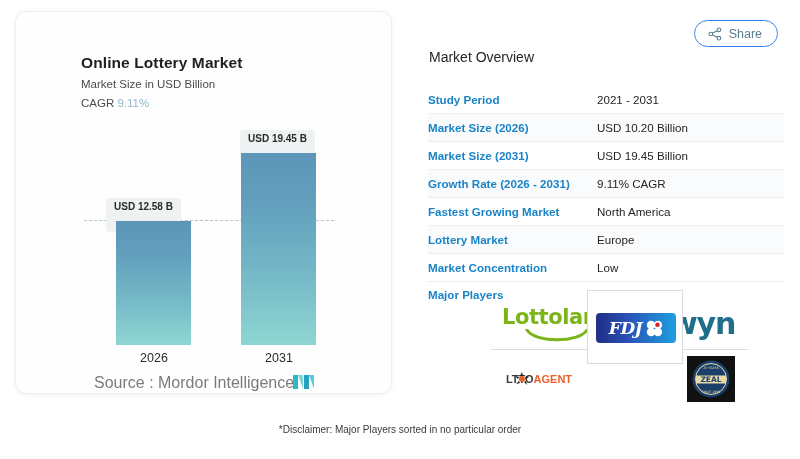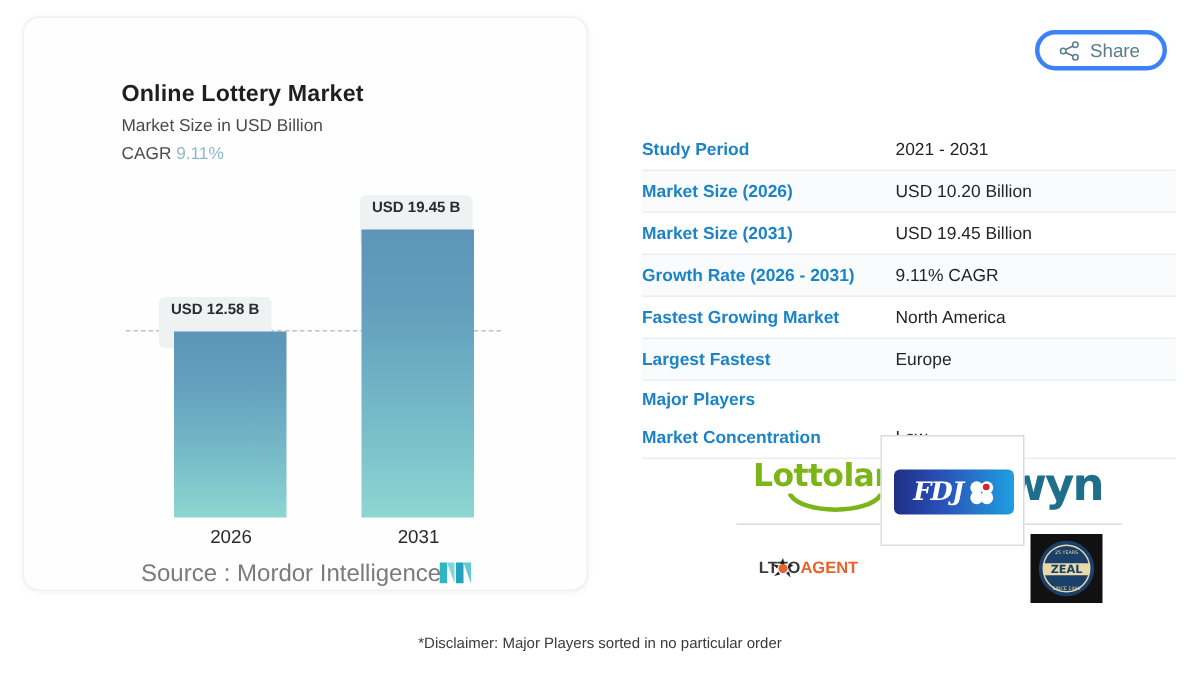--- a/index.html
+++ b/index.html
@@ -105,21 +105,21 @@
   .overview-title {
     position: absolute; left: 425px; top: 47px;
     font-size: 14px; color: #262626;
   }
 
   .share-btn {
     position: absolute; right: 18px; top: 18px;
     height: 27px;
     display: flex; align-items: center; gap: 7px;
     padding: 0 15px 0 13px;
-    border: 3px solid #3b82f6;
+    border: 1px solid #3b82f6;
     border-radius: 14px;
     background: #ffffff;
     color: #5c7d8e; font-size: 12.5px;
     cursor: pointer;
   }
   .share-btn svg { display: block; }
 
   .table {
     position: absolute;
     left: 424px; top: 84px;
@@ -263,20 +263,21 @@
       <div class="source">Source :  Mordor Intelligence</div>
 
       <svg class="mordor-logo" viewBox="0 0 24 16">
         <polygon points="0,16 0,2 5,2 5,16" fill="#2fb6c4"></polygon>
         <polygon points="5,2 10,16 10,2" fill="#7fd6dd"></polygon>
         <polygon points="11,16 11,2 16,2 16,16" fill="#24a2bf"></polygon>
         <polygon points="16,2 21,16 21,2" fill="#5fc9d6"></polygon>
       </svg>
     </div>
 
+    <div class="overview-title">Market Overview</div>
 
     <div class="share-btn">
       <svg width="14" height="14" viewBox="0 0 16 16">
         <circle cx="12.5" cy="3.2" r="2.1" fill="none" stroke="#5c7d8e" stroke-width="1.2"></circle>
         <circle cx="12.5" cy="12.8" r="2.1" fill="none" stroke="#5c7d8e" stroke-width="1.2"></circle>
         <circle cx="3.2" cy="8" r="2.1" fill="none" stroke="#5c7d8e" stroke-width="1.2"></circle>
         <line x1="5.1" y1="6.9" x2="10.7" y2="4.2" stroke="#5c7d8e" stroke-width="1.2"></line>
         <line x1="5.1" y1="9.1" x2="10.7" y2="11.8" stroke="#5c7d8e" stroke-width="1.2"></line>
       </svg>
       <span>Share</span>
@@ -297,29 +298,29 @@
       </div>
       <div class="row alt">
         <div class="k">Growth Rate (2026 - 2031)</div>
         <div class="v">9.11% CAGR</div>
       </div>
       <div class="row">
         <div class="k">Fastest Growing Market</div>
         <div class="v">North America</div>
       </div>
       <div class="row alt">
-        <div class="k">Largest Fastest</div>
+        <div class="k">Lottery Market</div>
         <div class="v">Europe</div>
-      </div>
-      <div class="row players">
-        <div class="k">Major Players</div>
       </div>
       <div class="row">
         <div class="k">Market Concentration</div>
         <div class="v">Low</div>
+      </div>
+      <div class="row players">
+        <div class="k">Major Players</div>
       </div>
     </div>
 
     <div class="logos">
       <div class="logo-grid">
         <div class="vline"></div>
         <div class="hline"></div>
       </div>
 
       <div class="logo-lottoland">

